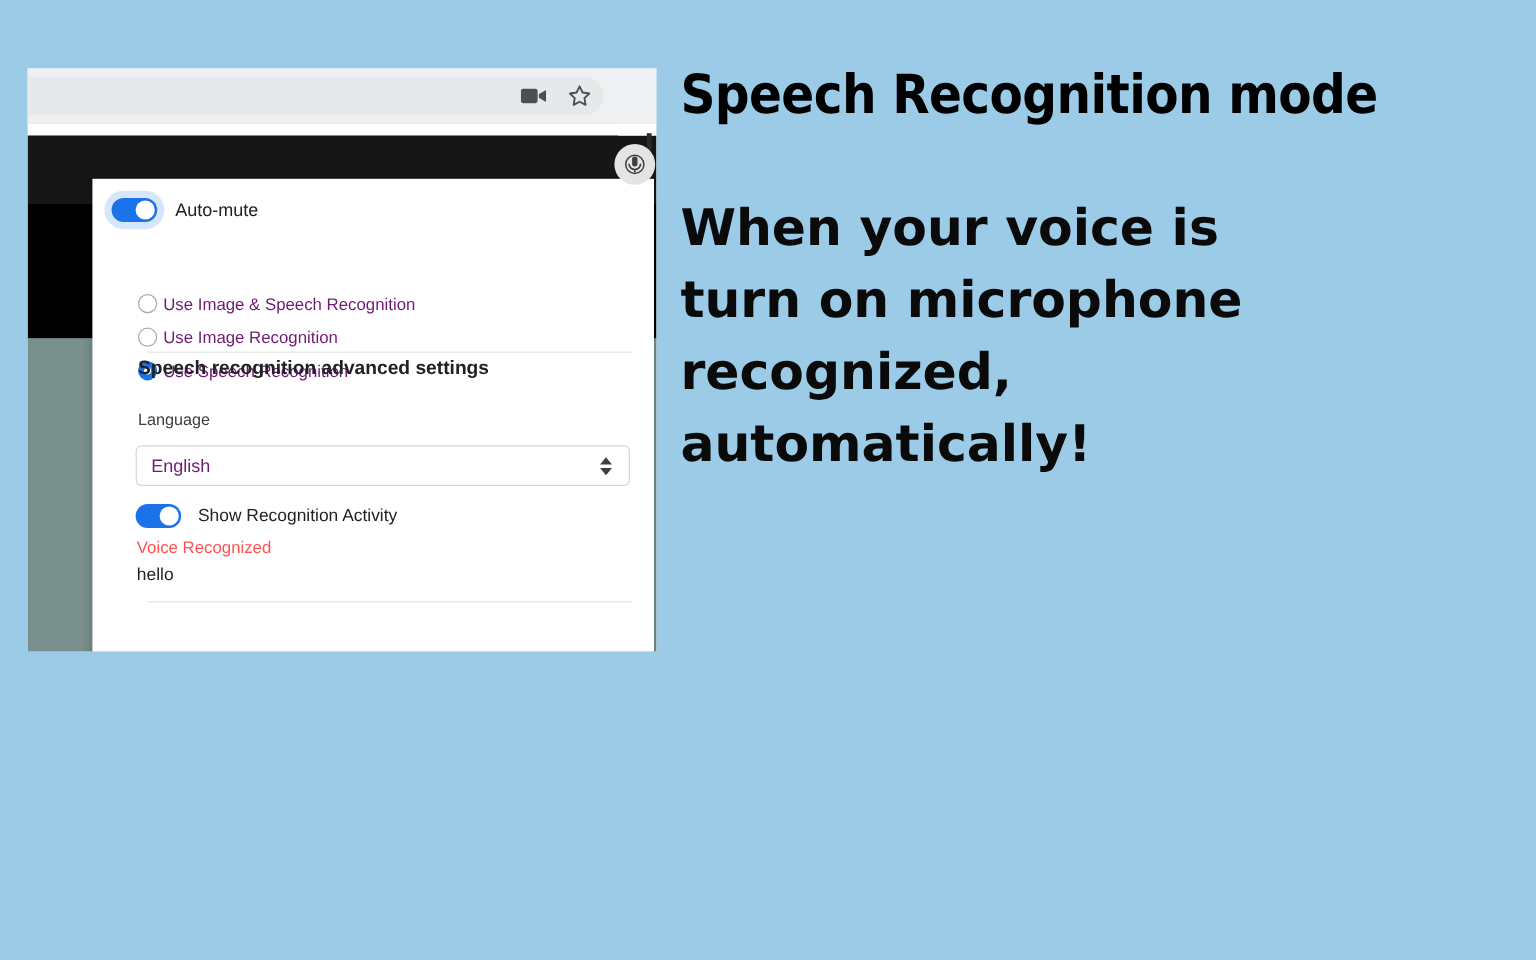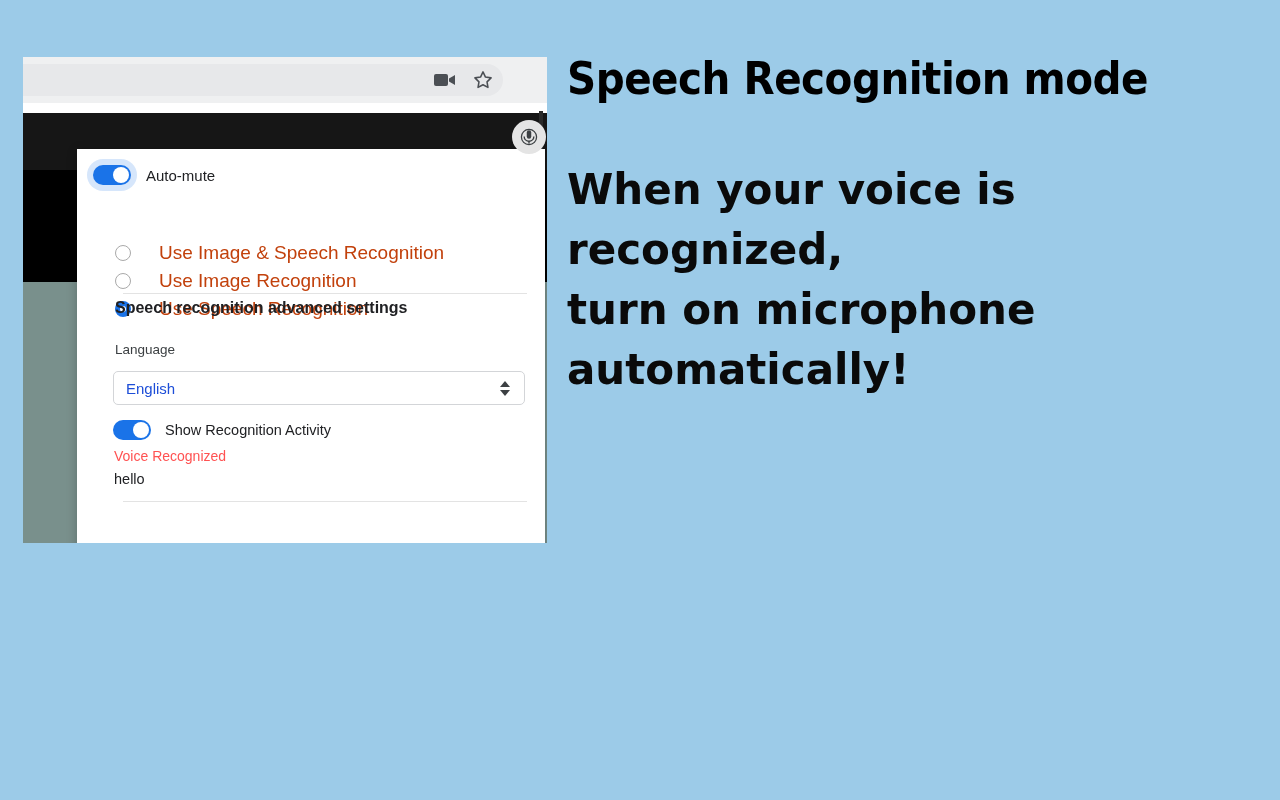--- a/index.html
+++ b/index.html
@@ -193,23 +193,23 @@
   }
   .radio.checked::after {
     content: "";
     position: absolute;
     left: 5px; top: 5px;
     width: 6px; height: 6px;
     border-radius: 50%;
     background: #ffffff;
   }
   .radio-label {
-    margin-left: 28px;
-    font-size: 19px;
-    color: #c2410c;
+    margin-left: 5px;
+    font-size: 14px;
+    color: #701a75;
     white-space: nowrap;
   }
 
   
   .divider {
     position: absolute;
     height: 1px;
     background: #e3e3e3;
   }
   #divider-top {
@@ -250,21 +250,21 @@
     border-radius: 5px;
     background: #ffffff;
     box-sizing: border-box;
     display: flex;
     align-items: center;
     padding: 0 10px 0 12px;
     justify-content: space-between;
   }
   #language-select-value {
     font-size: 15px;
-    color: #1d4ed8;
+    color: #701a75;
   }
   #select-chevrons {
     display: flex;
     flex-direction: column;
     align-items: center;
     justify-content: center;
     gap: 3px;
     margin-right: 4px;
   }
   .chev-up, .chev-down {
@@ -421,17 +421,17 @@
       <circle cx="12" cy="12" r="9.1" fill="none" stroke="#3c4043" stroke-width="1.5"></circle>
     </svg>
   </div>
 
 </div>
 
 <div id="caption">
   <div id="caption-headline">Speech Recognition mode</div>
   <div id="caption-body">
     <div class="caption-line">When your voice is</div>
+    <div class="caption-line">turn on microphone</div>
     <div class="caption-line">recognized,</div>
-    <div class="caption-line">turn on microphone</div>
     <div class="caption-line">automatically!</div>
   </div>
 </div>
 
 </body></html>

